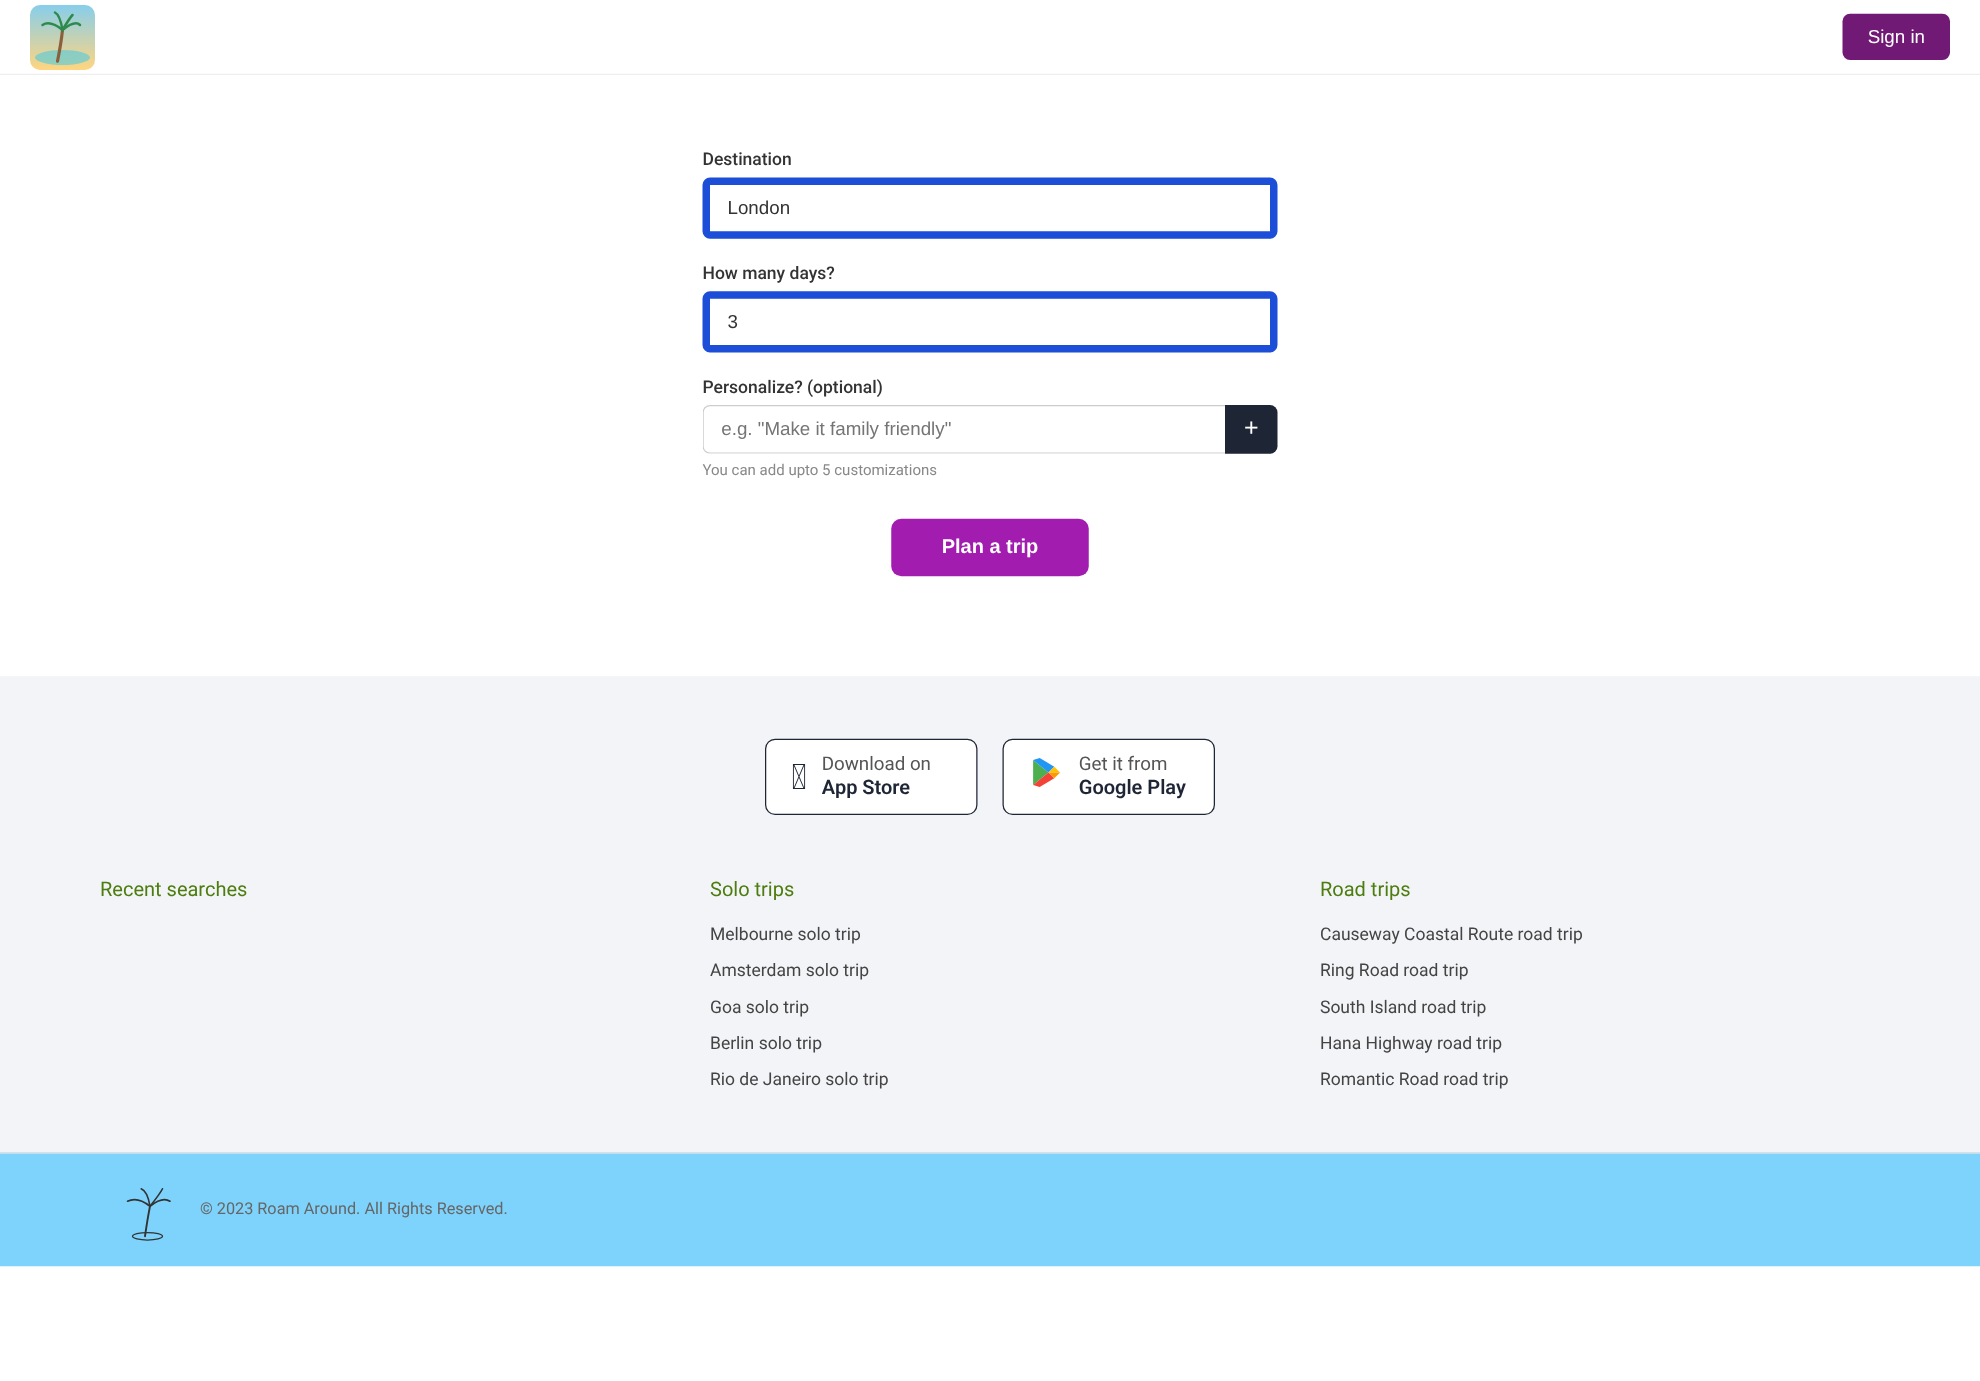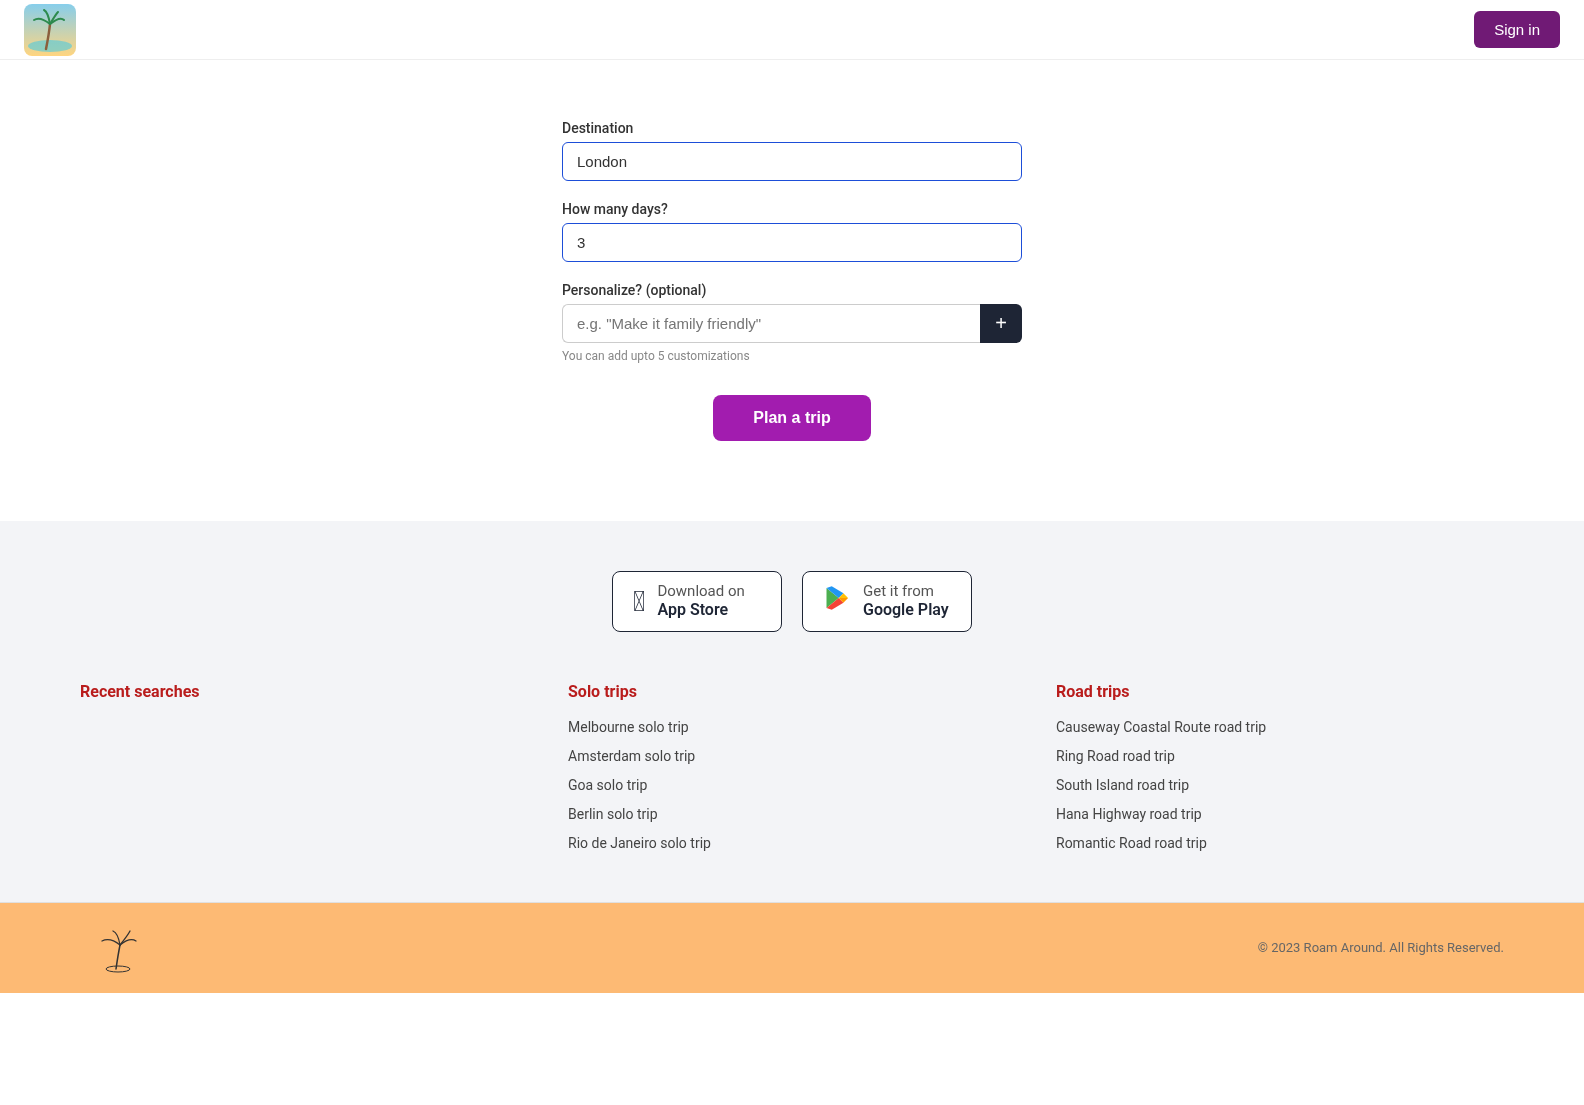--- a/index.html
+++ b/index.html
@@ -56,21 +56,21 @@
       color: #333;
       margin-bottom: 6px;
       margin-top: 20px;
     }
     .field-label:first-child {
       margin-top: 0;
     }
     .text-input {
       width: 100%;
       padding: 10px 14px;
-      border: 1px solid #1d4ed8;
+      border: 6px solid #1d4ed8;
       border-radius: 6px;
       font-size: 15px;
       color: #333;
       outline: none;
     }
     .personalize-row {
       display: flex;
       gap: 0;
     }
     .personalize-input {
@@ -160,43 +160,42 @@
 
     
     .links-row {
       display: grid;
       grid-template-columns: 1fr 1fr 1fr;
       gap: 40px;
       padding-bottom: 40px;
     }
     .links-col h3 {
       font-size: 16px;
-      font-weight: 700;
-      color: #b91c1c;
+      font-weight: 400;
+      color: #4d7c0f;
       margin-bottom: 16px;
     }
     .links-col ul {
       list-style: none;
     }
     .links-col ul li {
       margin-bottom: 10px;
     }
     .links-col ul li a {
       text-decoration: none;
       color: #444;
       font-size: 14px;
     }
 
     
     .footer-bottom {
-      background: #fdba74;
+      background: #7dd3fc;
       border-top: 1px solid #e0e0e0;
       display: flex;
       align-items: center;
-      justify-content: space-between;
       padding: 20px 80px;
     }
     .copyright-text {
       font-size: 13px;
       color: #666;
     }
 
     
     .palm-logo-svg {
       width: 52px;

